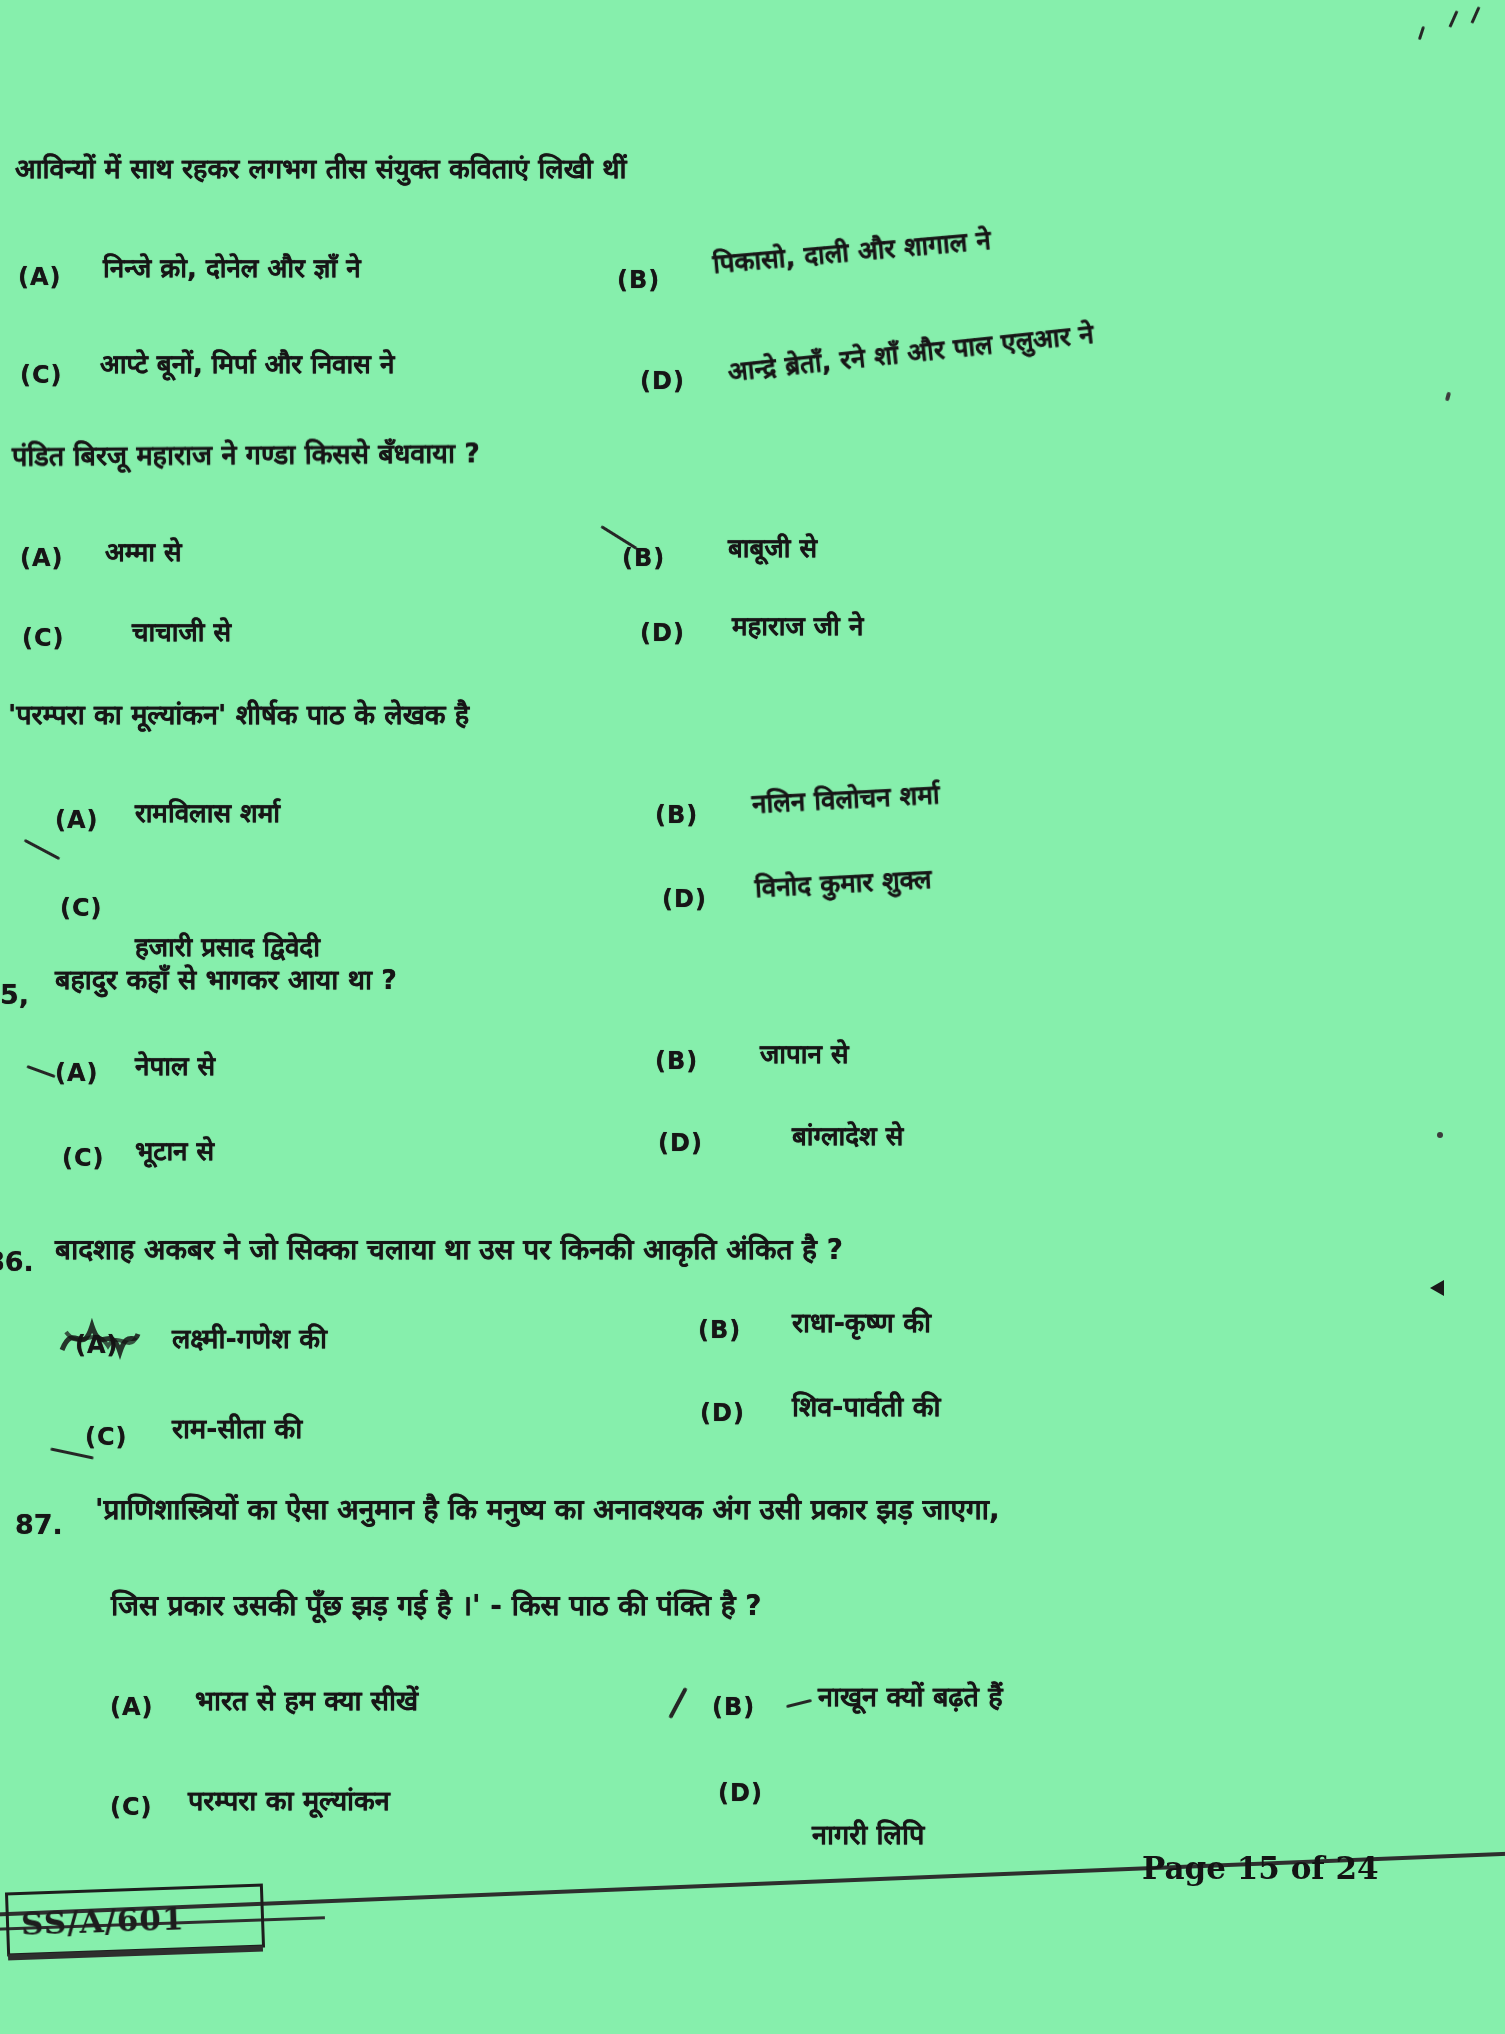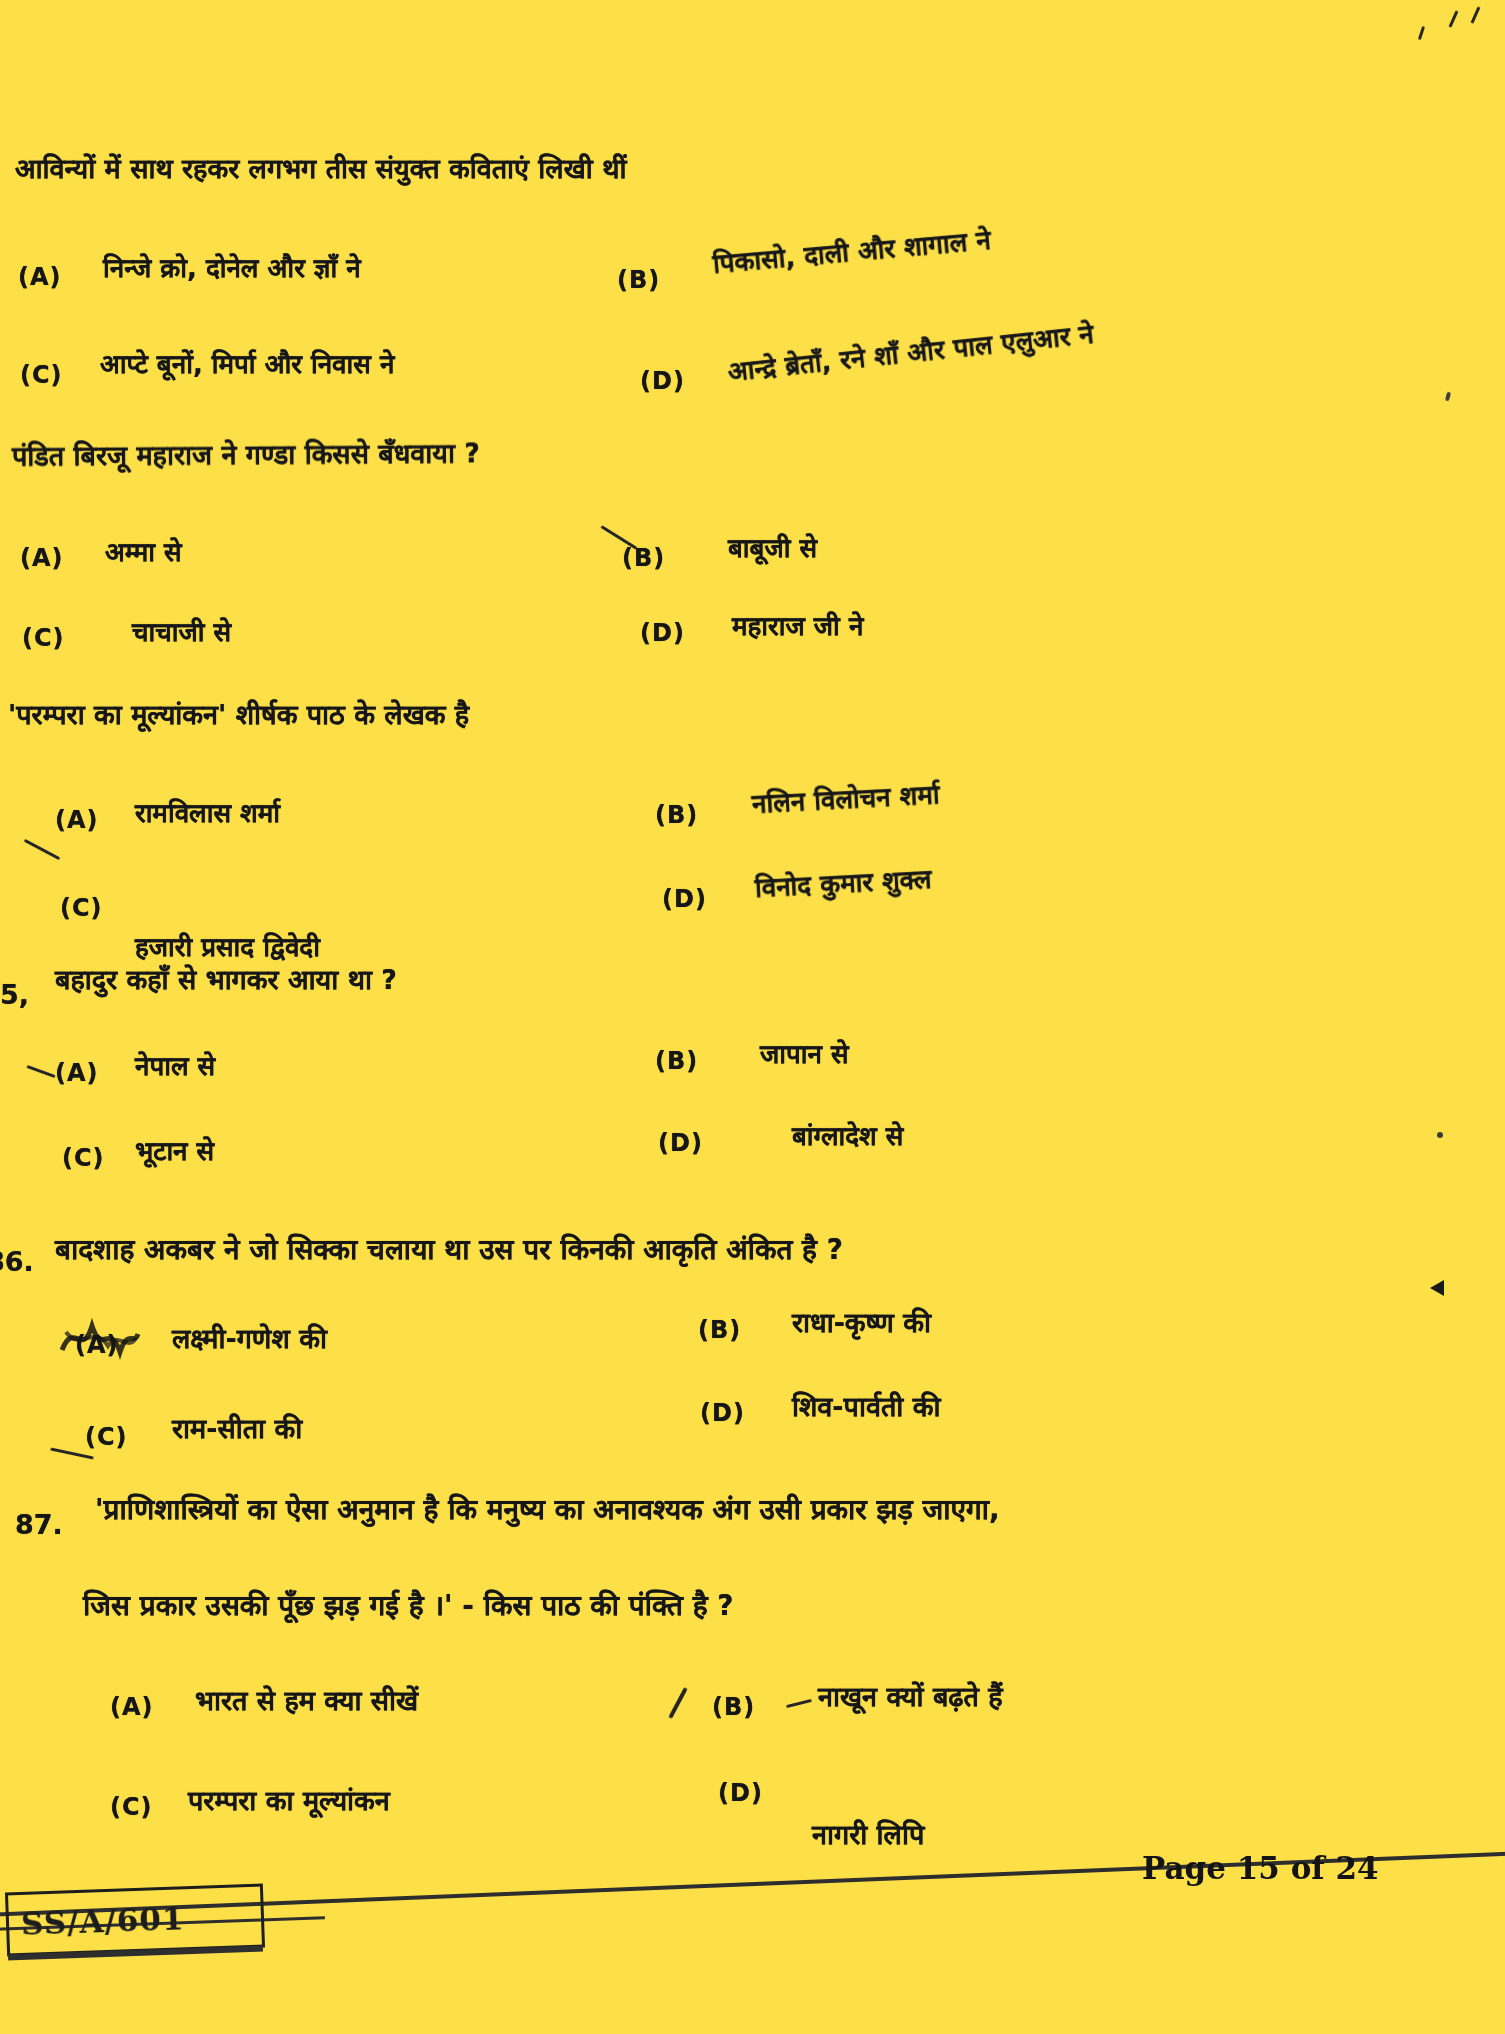--- a/index.html
+++ b/index.html
@@ -1,20 +1,20 @@
 <!DOCTYPE html>
 <html><head>
 <meta charset="utf-8">
 <style>
   html,body{margin:0;padding:0;background:#888;}
   .page{
     position:relative;
     width:1505px;height:2034px;
     margin:0 auto;
-    background:#fde047;
+    background:#86efac;
     overflow:hidden;
     font-family:"DejaVu Sans",sans-serif;
   }
   .t{
     position:absolute;
     white-space:nowrap;
     font-weight:700;
     color:#161616;
     line-height:1.25;
     filter:blur(.3px);
@@ -126,21 +126,21 @@
     <div class="pen" style="left:50px;top:1452px;width:44px;height:3px;transform:rotate(12deg);"></div>
     <span class="t l" style="left:85px;top:1422px;">(C)</span>
     <span class="t o2" style="left:172px;top:1412px;">राम-सीता की</span>
     <span class="t l" style="left:700px;top:1398px;">(D)</span>
     <span class="t o2" style="left:792px;top:1390px;">शिव-पार्वती की</span>
   </div>
 
   <div>
     <span class="t num" style="left:15px;top:1508px;">87.</span>
     <span class="t s2" style="left:95px;top:1492px;">'प्राणिशास्त्रियों का ऐसा अनुमान है कि मनुष्य का अनावश्यक अंग उसी प्रकार झड़ जाएगा,</span>
-    <span class="t s2" style="left:83px;top:1588px;">जिस प्रकार उसकी पूँछ झड़ गई है ।' - किस पाठ की पंक्ति है ?</span>
+    <span class="t s2" style="left:111px;top:1588px;">जिस प्रकार उसकी पूँछ झड़ गई है ।' - किस पाठ की पंक्ति है ?</span>
     <span class="t l" style="left:110px;top:1692px;">(A)</span>
     <span class="t o2" style="left:195px;top:1684px;">भारत से हम क्या सीखें</span>
     <div class="pen" style="left:676px;top:1686px;width:4px;height:34px;transform:rotate(28deg);"></div>
     <span class="t l" style="left:712px;top:1692px;">(B)</span>
     <div class="pen" style="left:786px;top:1702px;width:26px;height:3px;transform:rotate(-14deg);"></div>
     <span class="t o2" style="left:818px;top:1680px;">नाखून क्यों बढ़ते हैं</span>
     <span class="t l" style="left:110px;top:1792px;">(C)</span>
     <span class="t o2" style="left:188px;top:1784px;">परम्परा का मूल्यांकन</span>
     <span class="t l" style="left:718px;top:1778px;">(D)</span>
     <span class="t o2" style="left:812px;top:1770px;margin-top:48px;">नागरी लिपि</span>

